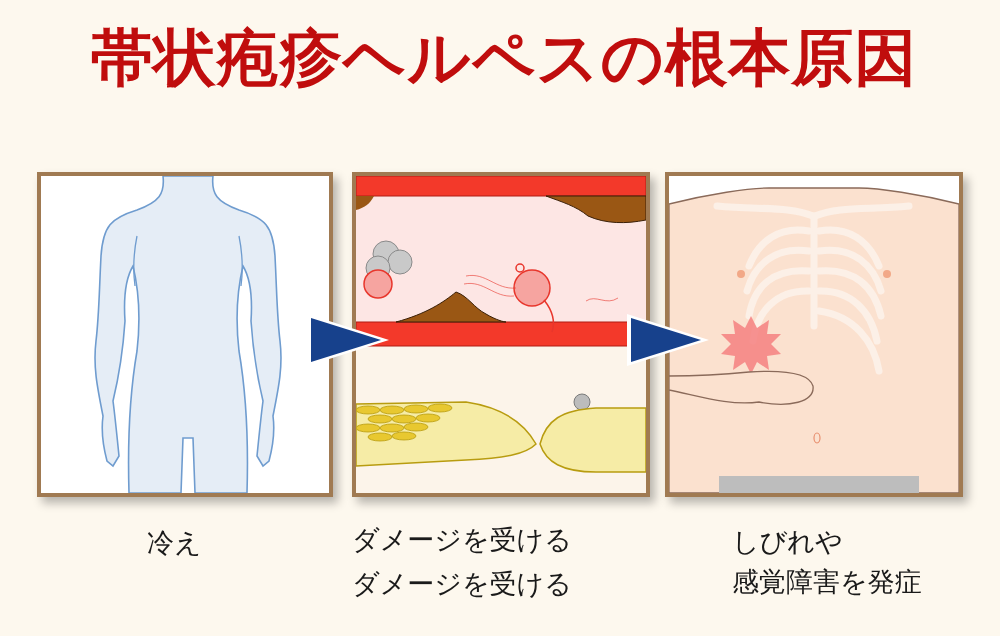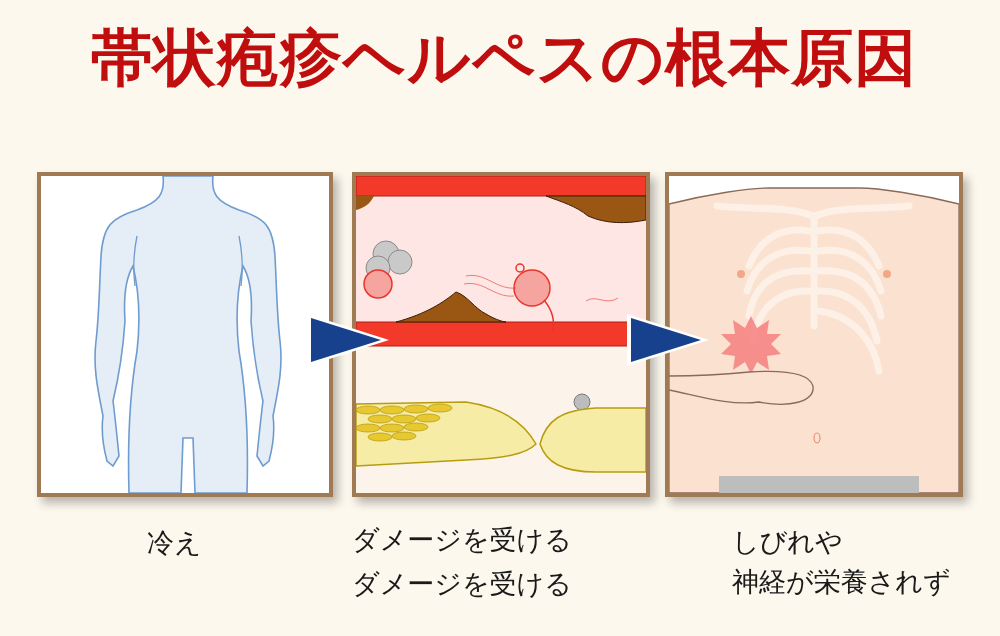--- a/index.html
+++ b/index.html
@@ -103,14 +103,14 @@
 
 <div class="caption c1">
   <div>冷え</div>
 </div>
 <div class="caption c2">
   <div>ダメージを受ける</div>
   <div>ダメージを受ける</div>
 </div>
 <div class="caption c3">
   <div>しびれや</div>
-  <div>神経が栄養されず</div>
+  <div>感覚障害を発症</div>
 </div>
 
 </body></html>

